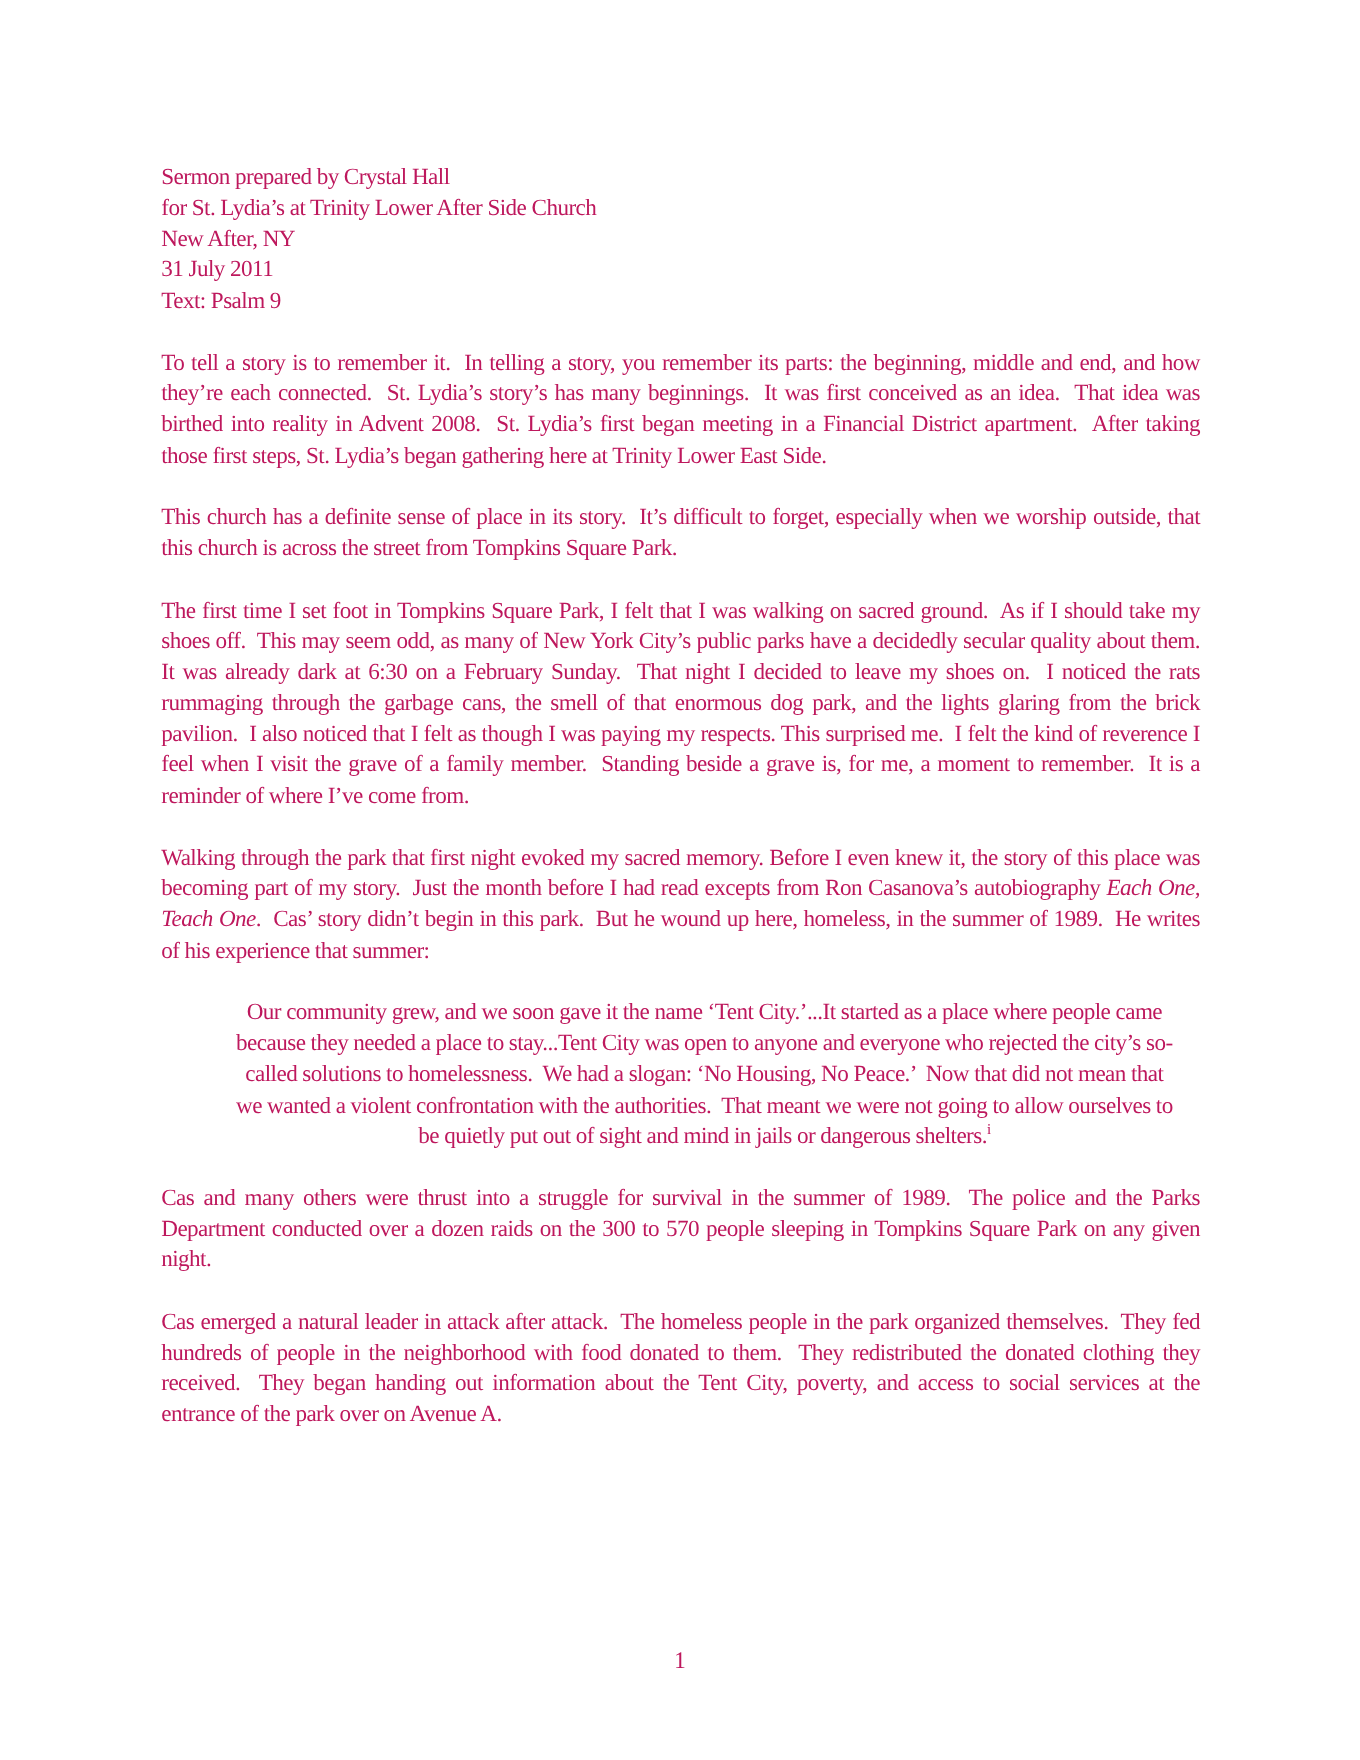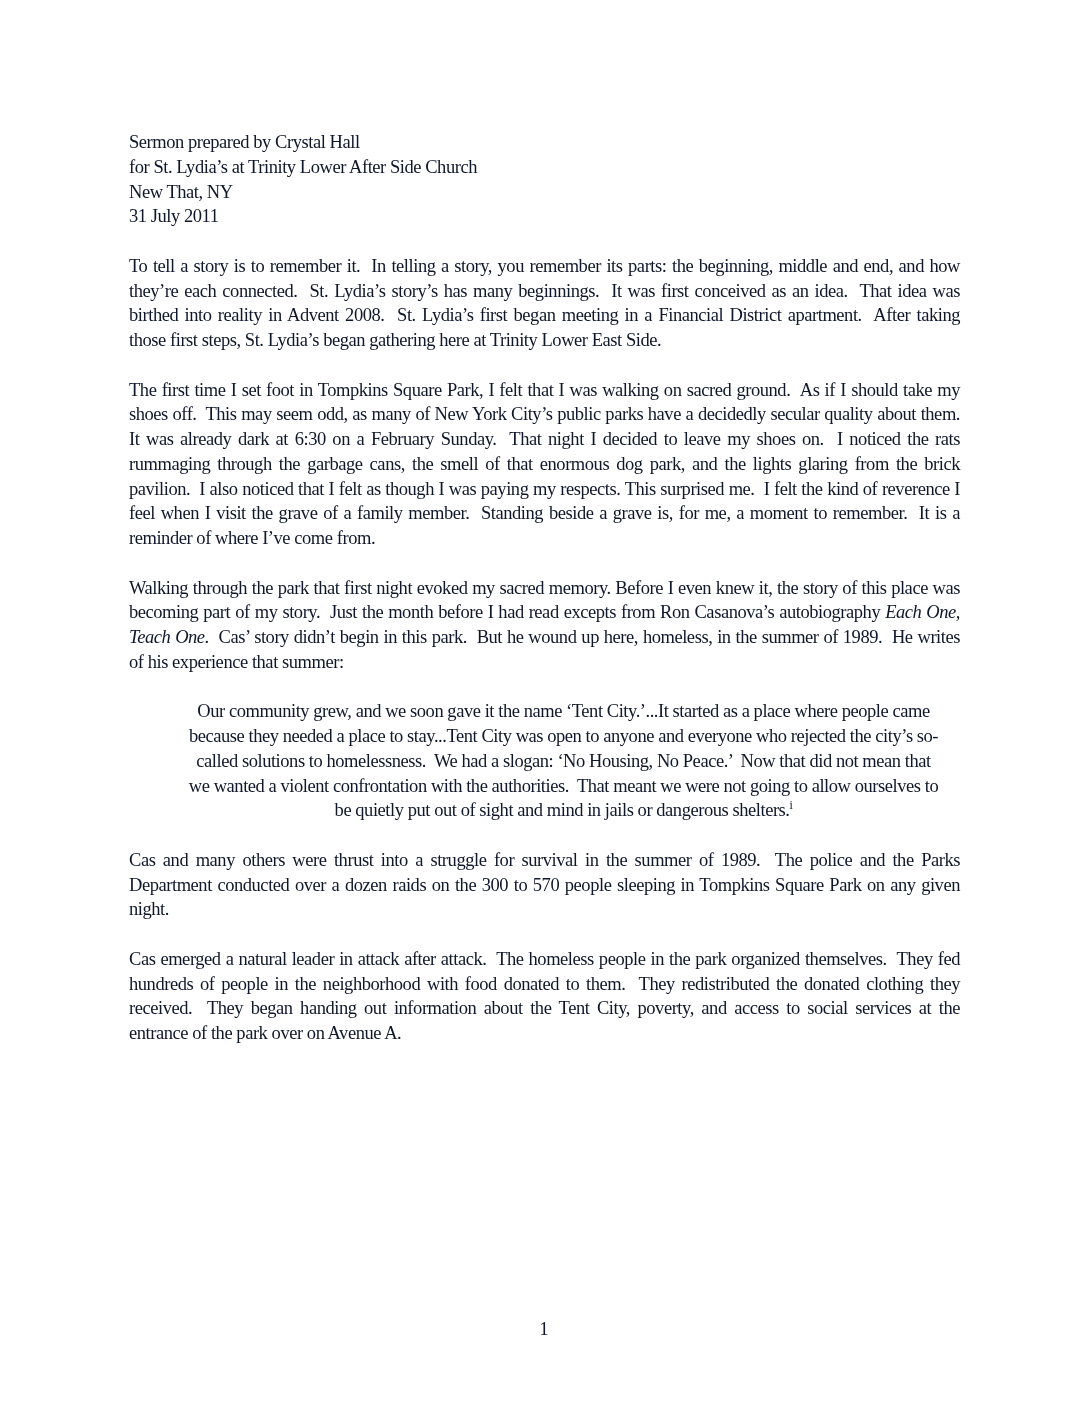--- a/index.html
+++ b/index.html
@@ -5,21 +5,21 @@
   html, body {
     margin: 0;
     padding: 0;
     background: #ffffff;
   }
   .page {
     position: relative;
     width: 1088px;
     height: 1408px;
     background: #ffffff;
-    color: #0f172a;
+    color: #be185d;
     font-family: "Liberation Serif", "DejaVu Serif", serif;
     overflow: hidden;
   }
   .content {
     position: absolute;
     left: 129px;
     top: 130px;
     width: 831px;
     font-size: 18.5px;
     line-height: 24.75px;
@@ -59,26 +59,28 @@
 </style>
 </head>
 <body>
 
 <div class="page">
   <div class="content">
 
     <div class="header">
       <div class="header-line">Sermon prepared by Crystal Hall</div>
       <div class="header-line">for St. Lydia’s at Trinity Lower After Side Church</div>
-      <div class="header-line">New That, NY</div>
+      <div class="header-line">New After, NY</div>
       <div class="header-line">31 July 2011</div>
+      <div class="header-line">Text: Psalm 9</div>
     </div>
 
     <p class="para">To tell a story is to remember it.  In telling a story, you remember its parts: the beginning, middle and end, and how they’re each connected.  St. Lydia’s story’s has many beginnings.  It was first conceived as an idea.  That idea was birthed into reality in Advent 2008.  St. Lydia’s first began meeting in a Financial District apartment.  After taking those first steps, St. Lydia’s began gathering here at Trinity Lower East Side.</p>
 
+    <p class="para">This church has a definite sense of place in its story.  It’s difficult to forget, especially when we worship outside, that this church is across the street from Tompkins Square Park.</p>
 
     <p class="para">The first time I set foot in Tompkins Square Park, I felt that I was walking on sacred ground.  As if I should take my shoes off.  This may seem odd, as many of New York City’s public parks have a decidedly secular quality about them.  It was already dark at 6:30 on a February Sunday.  That night I decided to leave my shoes on.  I noticed the rats rummaging through the garbage cans, the smell of that enormous dog park, and the lights glaring from the brick pavilion.  I also noticed that I felt as though I was paying my respects. This surprised me.  I felt the kind of reverence I feel when I visit the grave of a family member.  Standing beside a grave is, for me, a moment to remember.  It is a reminder of where I’ve come from.</p>
 
     <p class="para"><span>Walking through the park that first night evoked my sacred memory. Before I even knew it, the story of this place was becoming part of my story.  Just the month before I had read excepts from Ron Casanova’s autobiography </span><span class="book-title">Each One, Teach One</span><span>.  Cas’ story didn’t begin in this park.  But he wound up here, homeless, in the summer of 1989.  He writes of his experience that summer:</span></p>
 
     <div class="blockquote"><span>Our community grew, and we soon gave it the name ‘Tent City.’...It started as a place where people came because they needed a place to stay...Tent City was open to anyone and everyone who rejected the city’s so-called solutions to homelessness.  We had a slogan: ‘No Housing, No Peace.’  Now that did not mean that we wanted a violent confrontation with the authorities.  That meant we were not going to allow ourselves to be quietly put out of sight and mind in jails or dangerous shelters.</span><sup class="footnote-sup">i</sup></div>
 
     <p class="para">Cas and many others were thrust into a struggle for survival in the summer of 1989.  The police and the Parks Department conducted over a dozen raids on the 300 to 570 people sleeping in Tompkins Square Park on any given night.</p>
 
     <p class="para">Cas emerged a natural leader in attack after attack.  The homeless people in the park organized themselves.  They fed hundreds of people in the neighborhood with food donated to them.  They redistributed the donated clothing they received.  They began handing out information about the Tent City, poverty, and access to social services at the entrance of the park over on Avenue A.</p>

